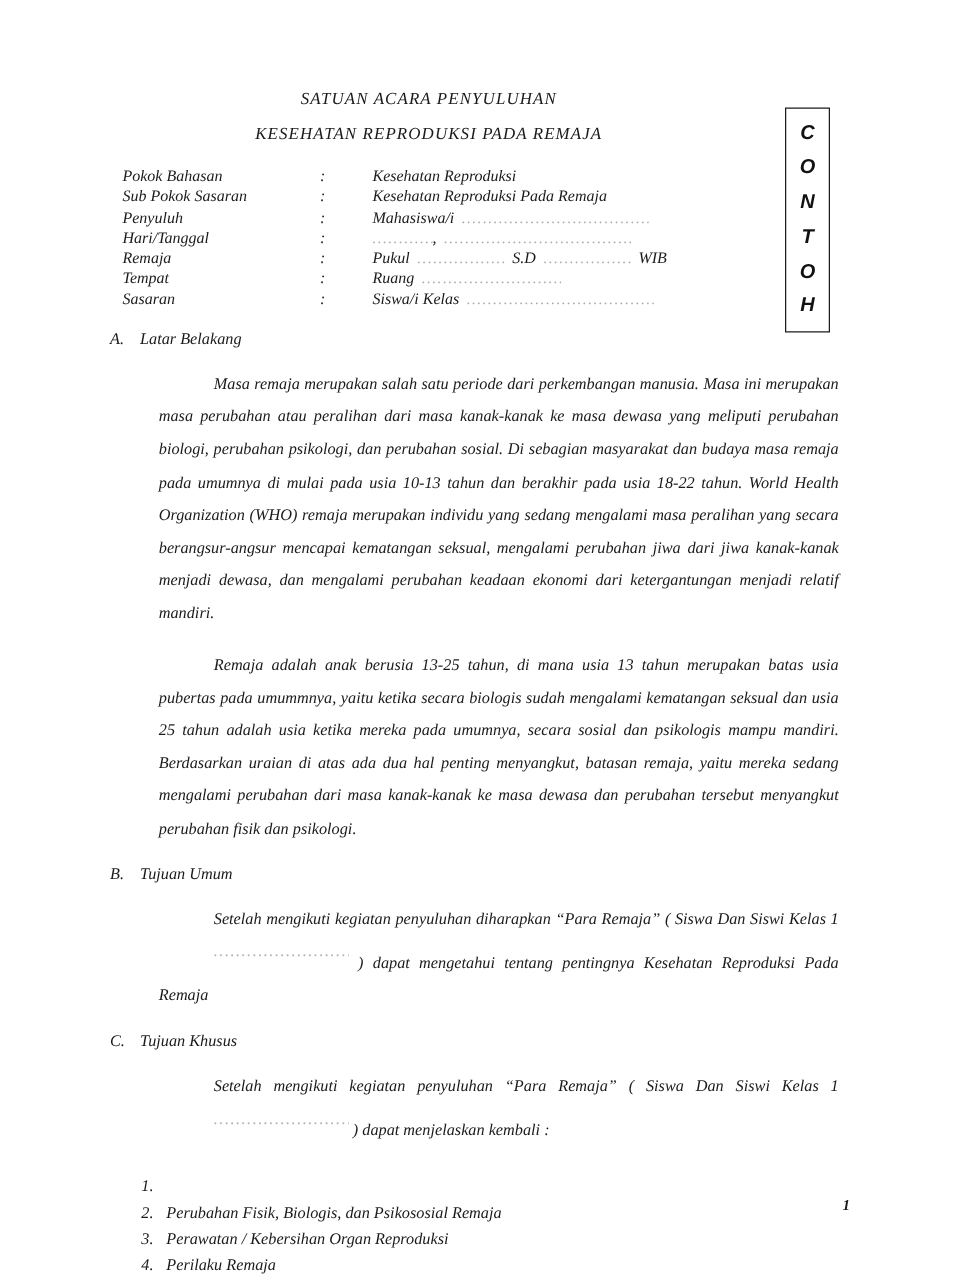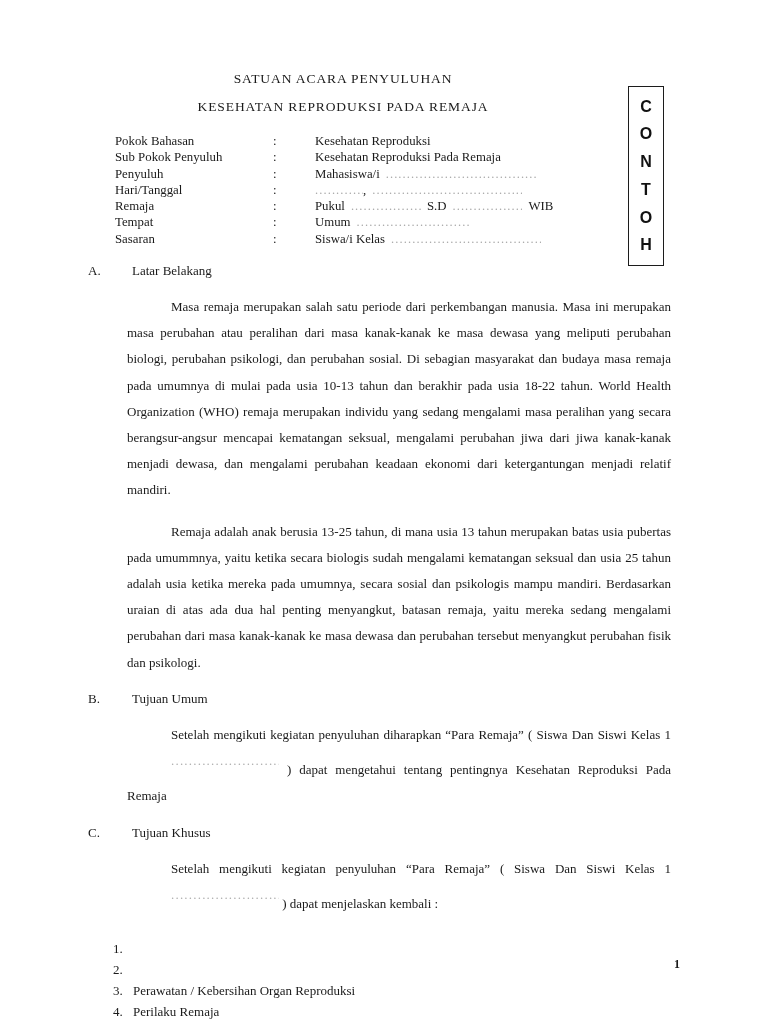--- a/index.html
+++ b/index.html
@@ -14,20 +14,21 @@
     font-family: "Liberation Serif", "DejaVu Serif", serif;
     color: #1a1a1a;
     overflow: hidden;
   }
 
   .page {
     position: absolute;
     left: 0; top: 0;
     width: 682px;
     height: 1024px;
+    font-style: italic;
   }
 
   
   .title-block {
     position: absolute;
     left: 88px;
     top: 70px;
     width: 510px;
     text-align: center;
   }
@@ -57,21 +58,21 @@
     font-family: "Liberation Sans", "DejaVu Sans", sans-serif;
     font-weight: bold;
     font-size: 16px;
     line-height: 1;
     color: #111;
   }
 
   
   .meta {
     position: absolute;
-    left: 115px;
+    left: 98px;
     top: 134px;
     width: 460px;
     font-size: 12.8px;
   }
   .meta-row {
     display: flex;
     align-items: baseline;
     height: 16.3px;
   }
   .meta-label {
@@ -117,21 +118,20 @@
     display: flex;
     align-items: baseline;
     margin-top: 1px;
   }
   .section-letter {
     width: 24px;
     flex: 0 0 24px;
   }
   .section-title {
     flex: 1 1 auto;
-    margin-left: 20px;
   }
 
   p.para {
     margin: 15px;
     text-align: justify;
     text-justify: inter-word;
     text-indent: 44px;
     line-height: 26.2px;
     padding-left: 24px;
     width: 568px;
@@ -214,21 +214,21 @@
 
     <div class="meta-row">
       <span class="meta-label">Pokok Bahasan</span>
       <span class="meta-colon">:</span>
       <span class="meta-value">
           <span>Kesehatan Reproduksi</span>
         </span>
     </div>
 
     <div class="meta-row">
-      <span class="meta-label">Sub Pokok Penyuluh</span>
+      <span class="meta-label">Sub Pokok Sasaran</span>
       <span class="meta-colon">:</span>
       <span class="meta-value">
           <span>Kesehatan Reproduksi Pada Remaja</span>
         </span>
     </div>
 
     <div class="meta-row">
       <span class="meta-label">Penyuluh</span>
       <span class="meta-colon">:</span>
       <span class="meta-value">
@@ -262,21 +262,21 @@
           <span class="dots d-sm">...............................</span>
           <span class="gap-s"></span>
           <span>WIB</span>
       </span>
     </div>
 
     <div class="meta-row">
       <span class="meta-label">Tempat</span>
       <span class="meta-colon">:</span>
       <span class="meta-value">
-        <span>Umum</span>
+        <span>Ruang</span>
           <span class="gap-s"></span>
           <span class="dots d-md">....................................</span>
       </span>
     </div>
 
     <div class="meta-row">
       <span class="meta-label">Sasaran</span>
       <span class="meta-colon">:</span>
       <span class="meta-value">
         <span>Siswa/i Kelas</span>
@@ -309,20 +309,21 @@
     <p class="para"><span>Setelah mengikuti kegiatan penyuluhan  “Para Remaja” ( Siswa Dan Siswi Kelas 1</span> <span class="inline-dots id-long">..................................</span> <span>) dapat menjelaskan kembali :</span></p>
 
     <div class="spacer-sm"></div>
 
     <ol class="numlist">
       <li>
         <span class="num">1.</span>
       </li>
       <li>
         <span class="num">2.</span>
+        <span>Perubahan Fisik, Biologis, dan Psikososial Remaja</span>
       </li>
       <li>
         <span class="num">3.</span>
         <span>Perawatan / Kebersihan Organ Reproduksi</span>
       </li>
       <li>
         <span class="num">4.</span>
         <span>Perilaku Remaja</span>
       </li>
     </ol>

